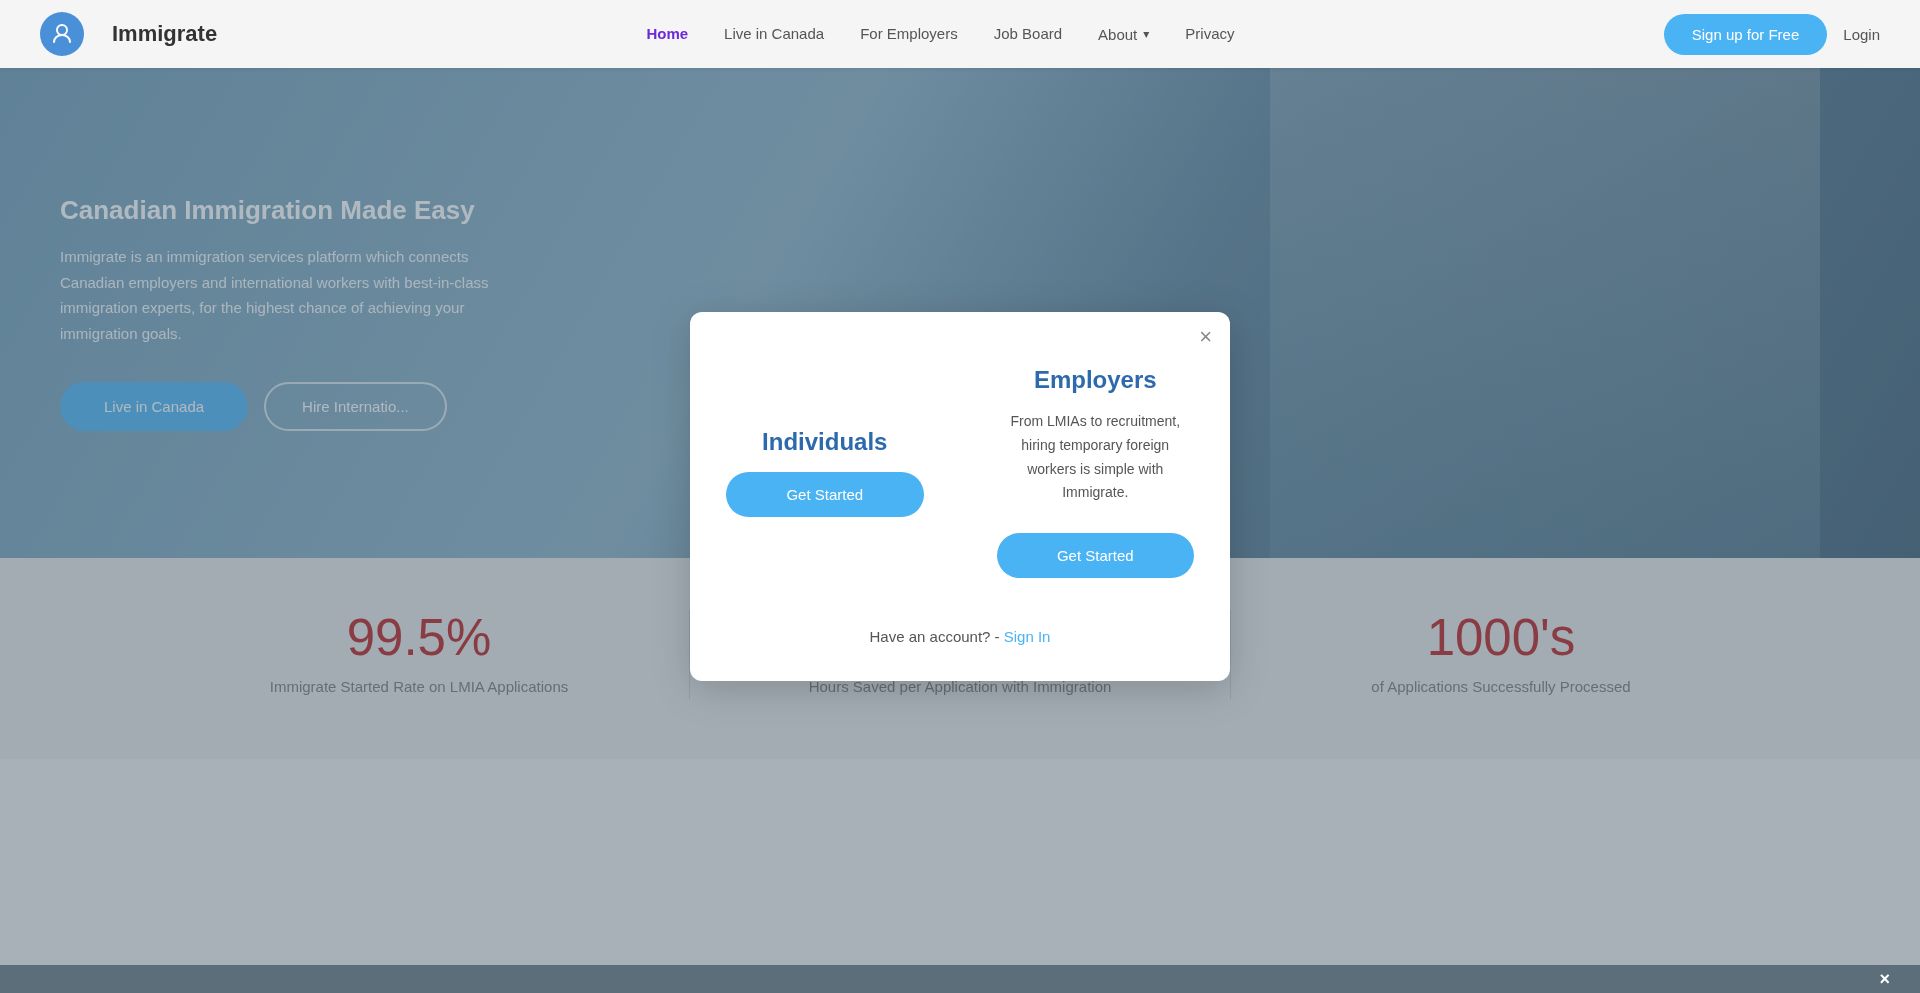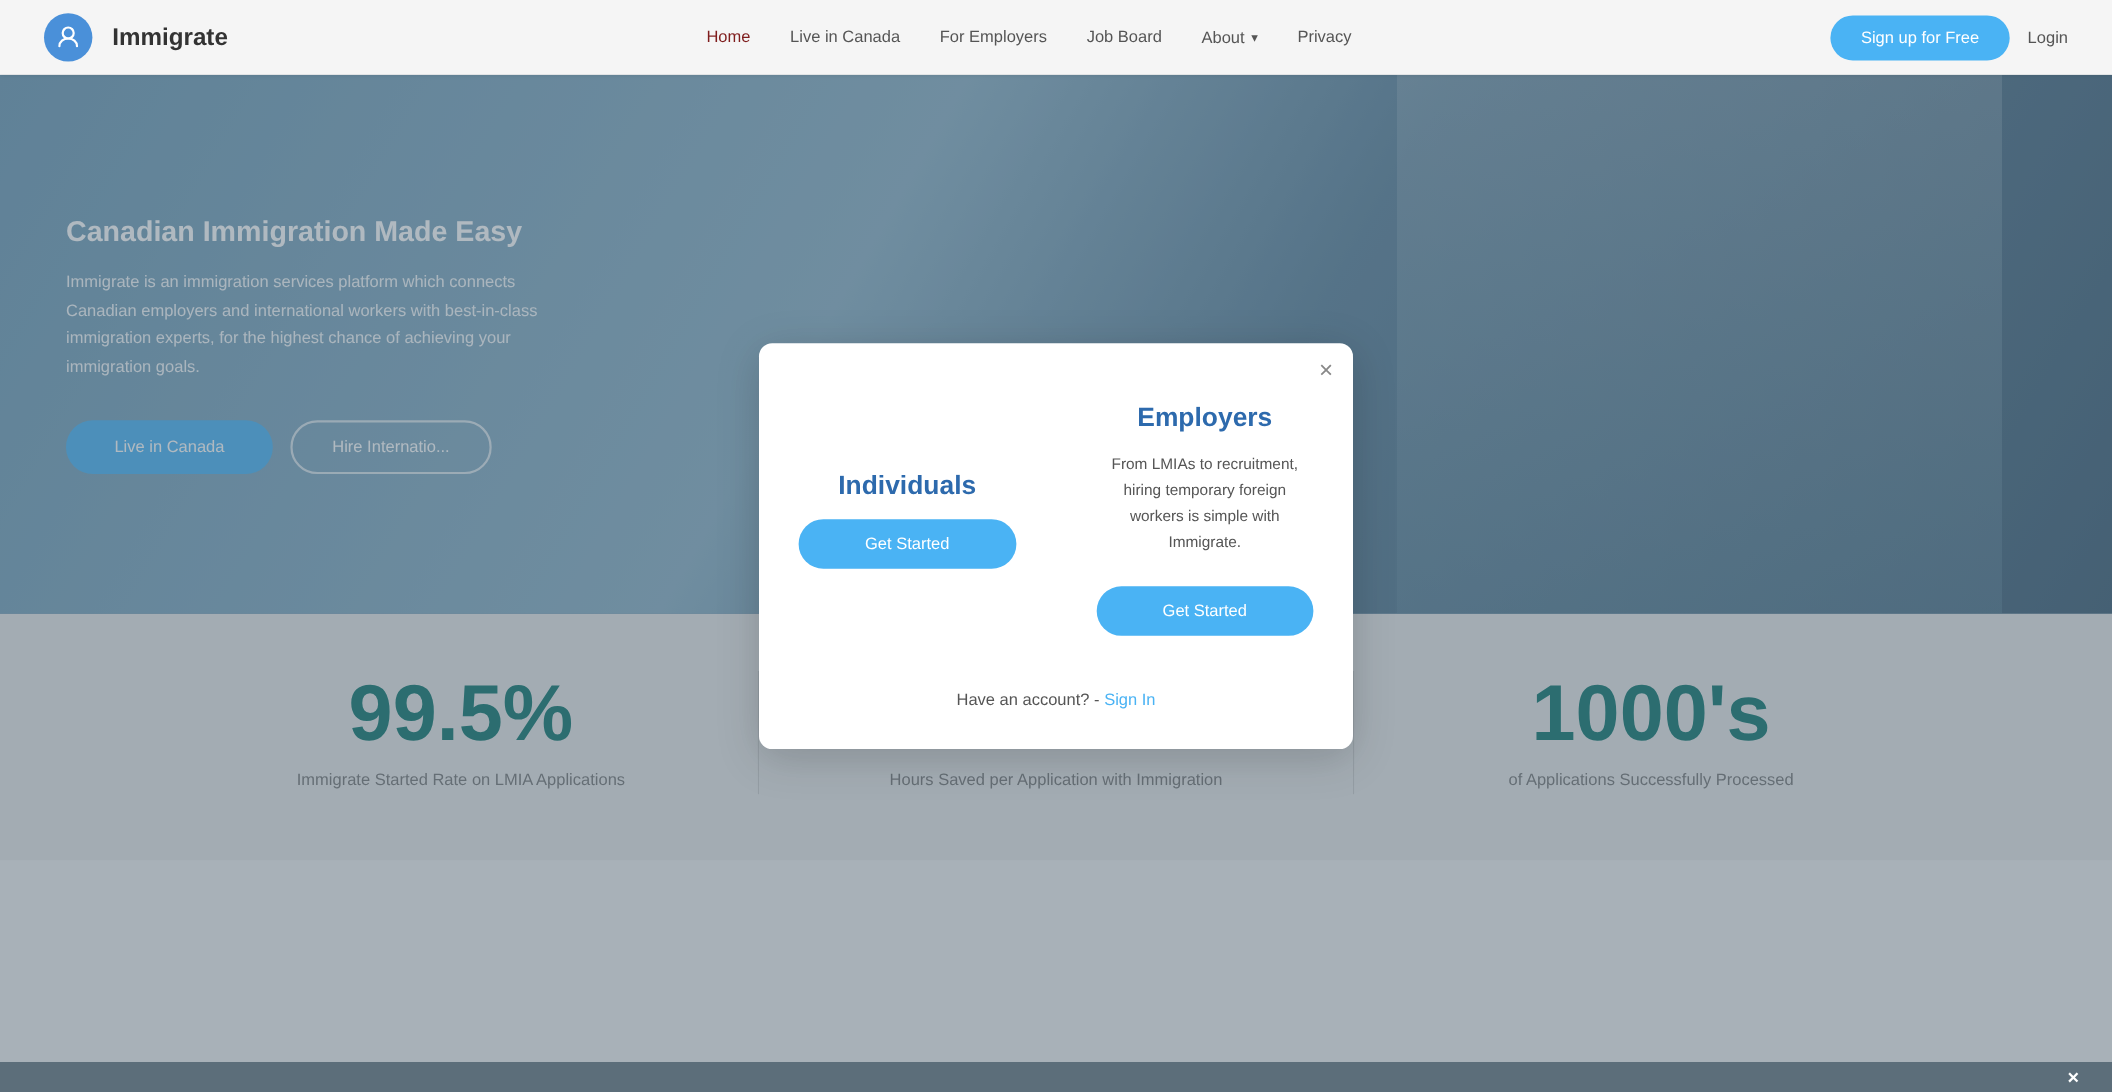--- a/index.html
+++ b/index.html
@@ -14,21 +14,21 @@
       display: flex;
       align-items: center;
       justify-content: space-between;
       padding: 0 40px;
       z-index: 1000;
       box-shadow: 0 1px 4px rgba(0,0,0,0.08);
     }
     .navbar-logo {
       display: flex;
       align-items: center;
-      gap: 18px;
+      gap: 28px;
       text-decoration: none;
     }
     .logo-icon {
       width: 44px; height: 44px;
       background: #4a90d9;
       border-radius: 50%;
       display: flex; align-items: center; justify-content: center;
       color: white; font-size: 20px;
     }
     .logo-text {
@@ -40,21 +40,21 @@
       display: flex;
       align-items: center;
       gap: 36px;
       list-style: none;
     }
     .navbar-links a {
       text-decoration: none;
       color: #555;
       font-size: 15px;
     }
-    .navbar-links a.active { color: #7f1d1d; font-weight: 400; margin-top: 26px; }
+    .navbar-links a.active { color: #6d28d9; font-weight: 700; margin-top: 26px; }
     .navbar-links .about-item {
       display: flex; align-items: center; gap: 4px;
     }
     .navbar-actions {
       display: flex; align-items: center; gap: 16px;
     }
     .btn-signup {
       background: #4ab3f4;
       color: white;
       border: none;
@@ -156,23 +156,23 @@
       max-width: 500px;
       text-align: center;
     }
     .stat-divider {
       width: 1px;
       background: #ccc;
       margin: 0 20px;
       align-self: stretch;
     }
     .stat-number {
-      font-size: 72px;
-      font-weight: 700;
-      color: #0f766e;
+      font-size: 51px;
+      font-weight: 400;
+      color: #b91c1c;
       line-height: 1.1;
     }
     .stat-label {
       font-size: 15px;
       color: #777;
       margin-top: 10px;
       line-height: 1.5;
     }
 
     

